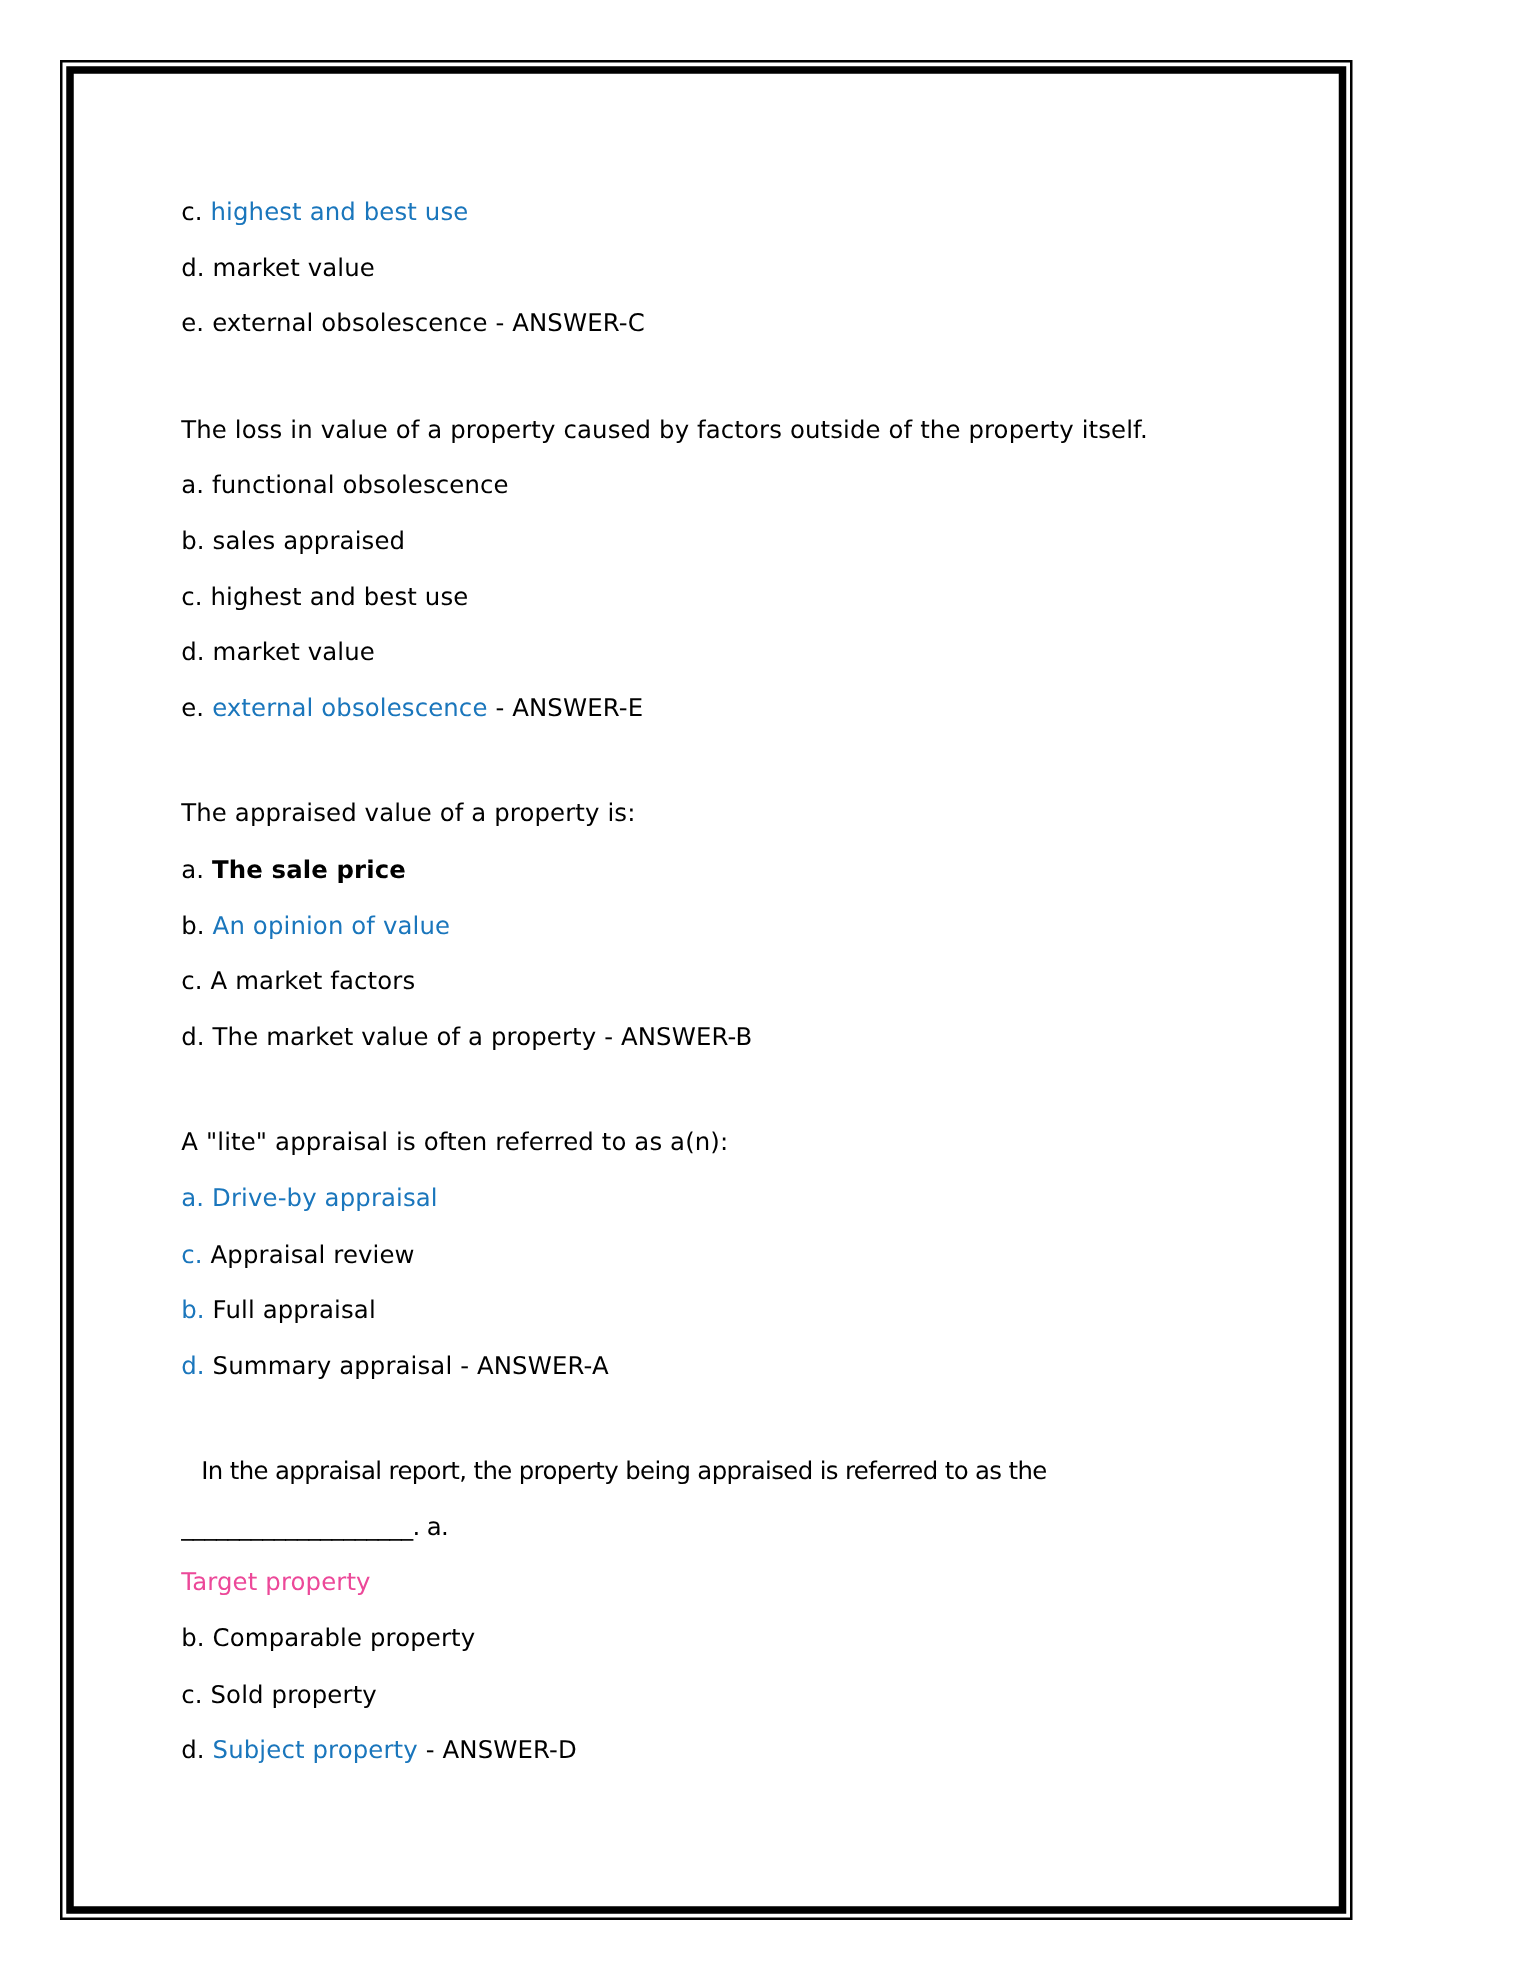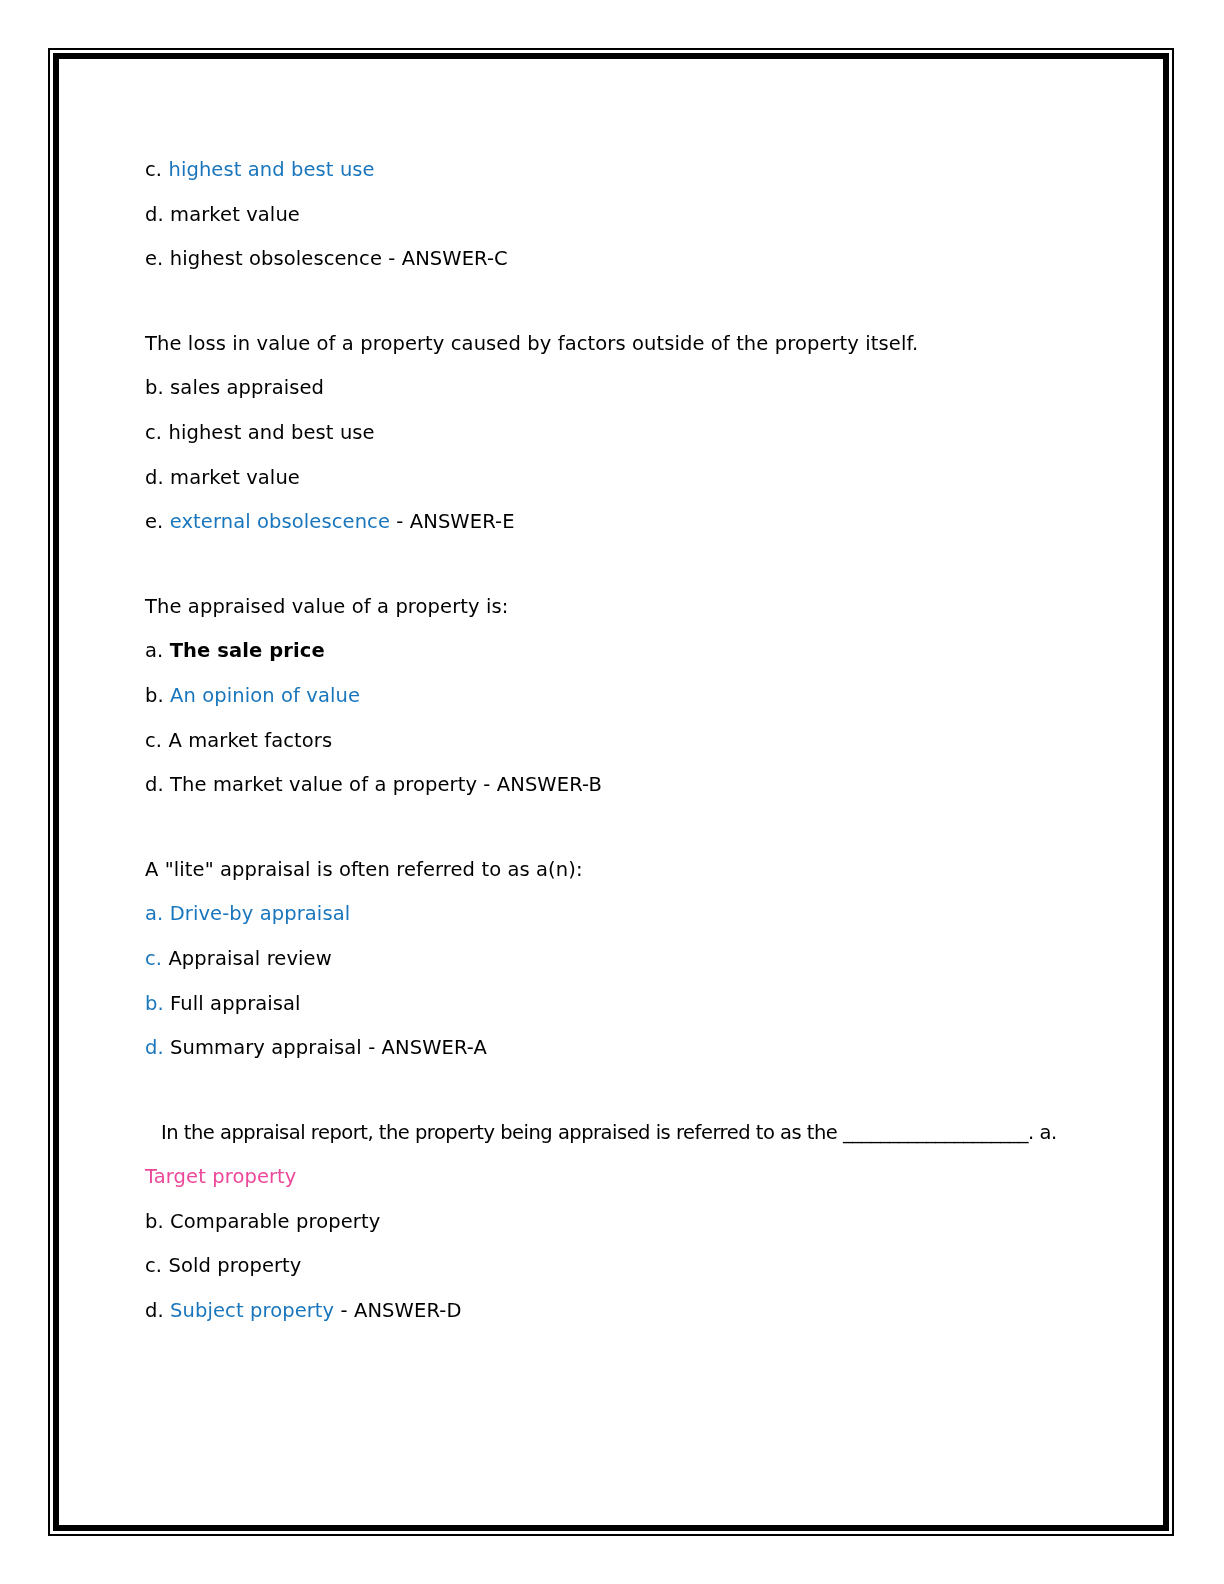--- a/index.html
+++ b/index.html
@@ -13,21 +13,21 @@
     height: 1584px;
     font-family: "DejaVu Sans", sans-serif;
     -webkit-font-smoothing: antialiased;
   }
 
   
   .page-frame {
     position: absolute;
     left: 48px;
     top: 48px;
-    width: 1126px;
+    width: 1034px;
     height: 1488px;
     border: 2px solid #000000;
     box-sizing: border-box;
   }
   .page-frame-inner {
     position: absolute;
     left: 3px;
     top: 3px;
     right: 3px;
     bottom: 3px;
@@ -75,24 +75,25 @@
 </head>
 <body>
 
 <div class="page-frame">
   <div class="page-frame-inner">
     <div class="page-content">
       <div class="doc-body">
           <div class="qblock">
             <div class="line"><span style="color: rgb(0, 0, 0);">c. </span><span style="color: rgb(26, 118, 188);">highest and best use</span></div>
             <div class="line"><span style="color: rgb(0, 0, 0);">d. </span><span style="color: rgb(0, 0, 0);">market value</span></div>
-            <div class="line"><span style="color: rgb(0, 0, 0);">e. </span><span style="color: rgb(0, 0, 0);">highest obsolescence - ANSWER-C</span></div>
+            <div class="line"><span style="color: rgb(0, 0, 0);">e. </span><span style="color: rgb(0, 0, 0);">external obsolescence - ANSWER-C</span></div>
           </div>
           <div class="qblock">
             <div class="line"><span style="color: rgb(0, 0, 0);">The loss in value of a property caused by factors outside of the property itself.</span></div>
+            <div class="line"><span style="color: rgb(0, 0, 0);">a. </span><span style="color: rgb(0, 0, 0);">functional obsolescence</span></div>
             <div class="line"><span style="color: rgb(0, 0, 0);">b. </span><span style="color: rgb(0, 0, 0);">sales appraised</span></div>
             <div class="line"><span style="color: rgb(0, 0, 0);">c. </span><span style="color: rgb(0, 0, 0);">highest and best use</span></div>
             <div class="line"><span style="color: rgb(0, 0, 0);">d. </span><span style="color: rgb(0, 0, 0);">market value</span></div>
             <div class="line"><span style="color: rgb(0, 0, 0);">e. </span><span style="color: rgb(26, 118, 188);">external obsolescence</span><span style="color: rgb(0, 0, 0); text-align: center;"> - ANSWER-E</span></div>
           </div>
           <div class="qblock">
             <div class="line"><span style="color: rgb(0, 0, 0);">The appraised value of a property is:</span></div>
             <div class="line"><span style="color: rgb(0, 0, 0);">a. </span><span style="color: rgb(0, 0, 0); font-weight: bold;">The sale price</span></div>
             <div class="line"><span style="color: rgb(0, 0, 0);">b. </span><span style="color: rgb(26, 118, 188);">An opinion of value</span></div>
             <div class="line"><span style="color: rgb(0, 0, 0);">c. </span><span style="color: rgb(0, 0, 0);">A market factors</span></div>

